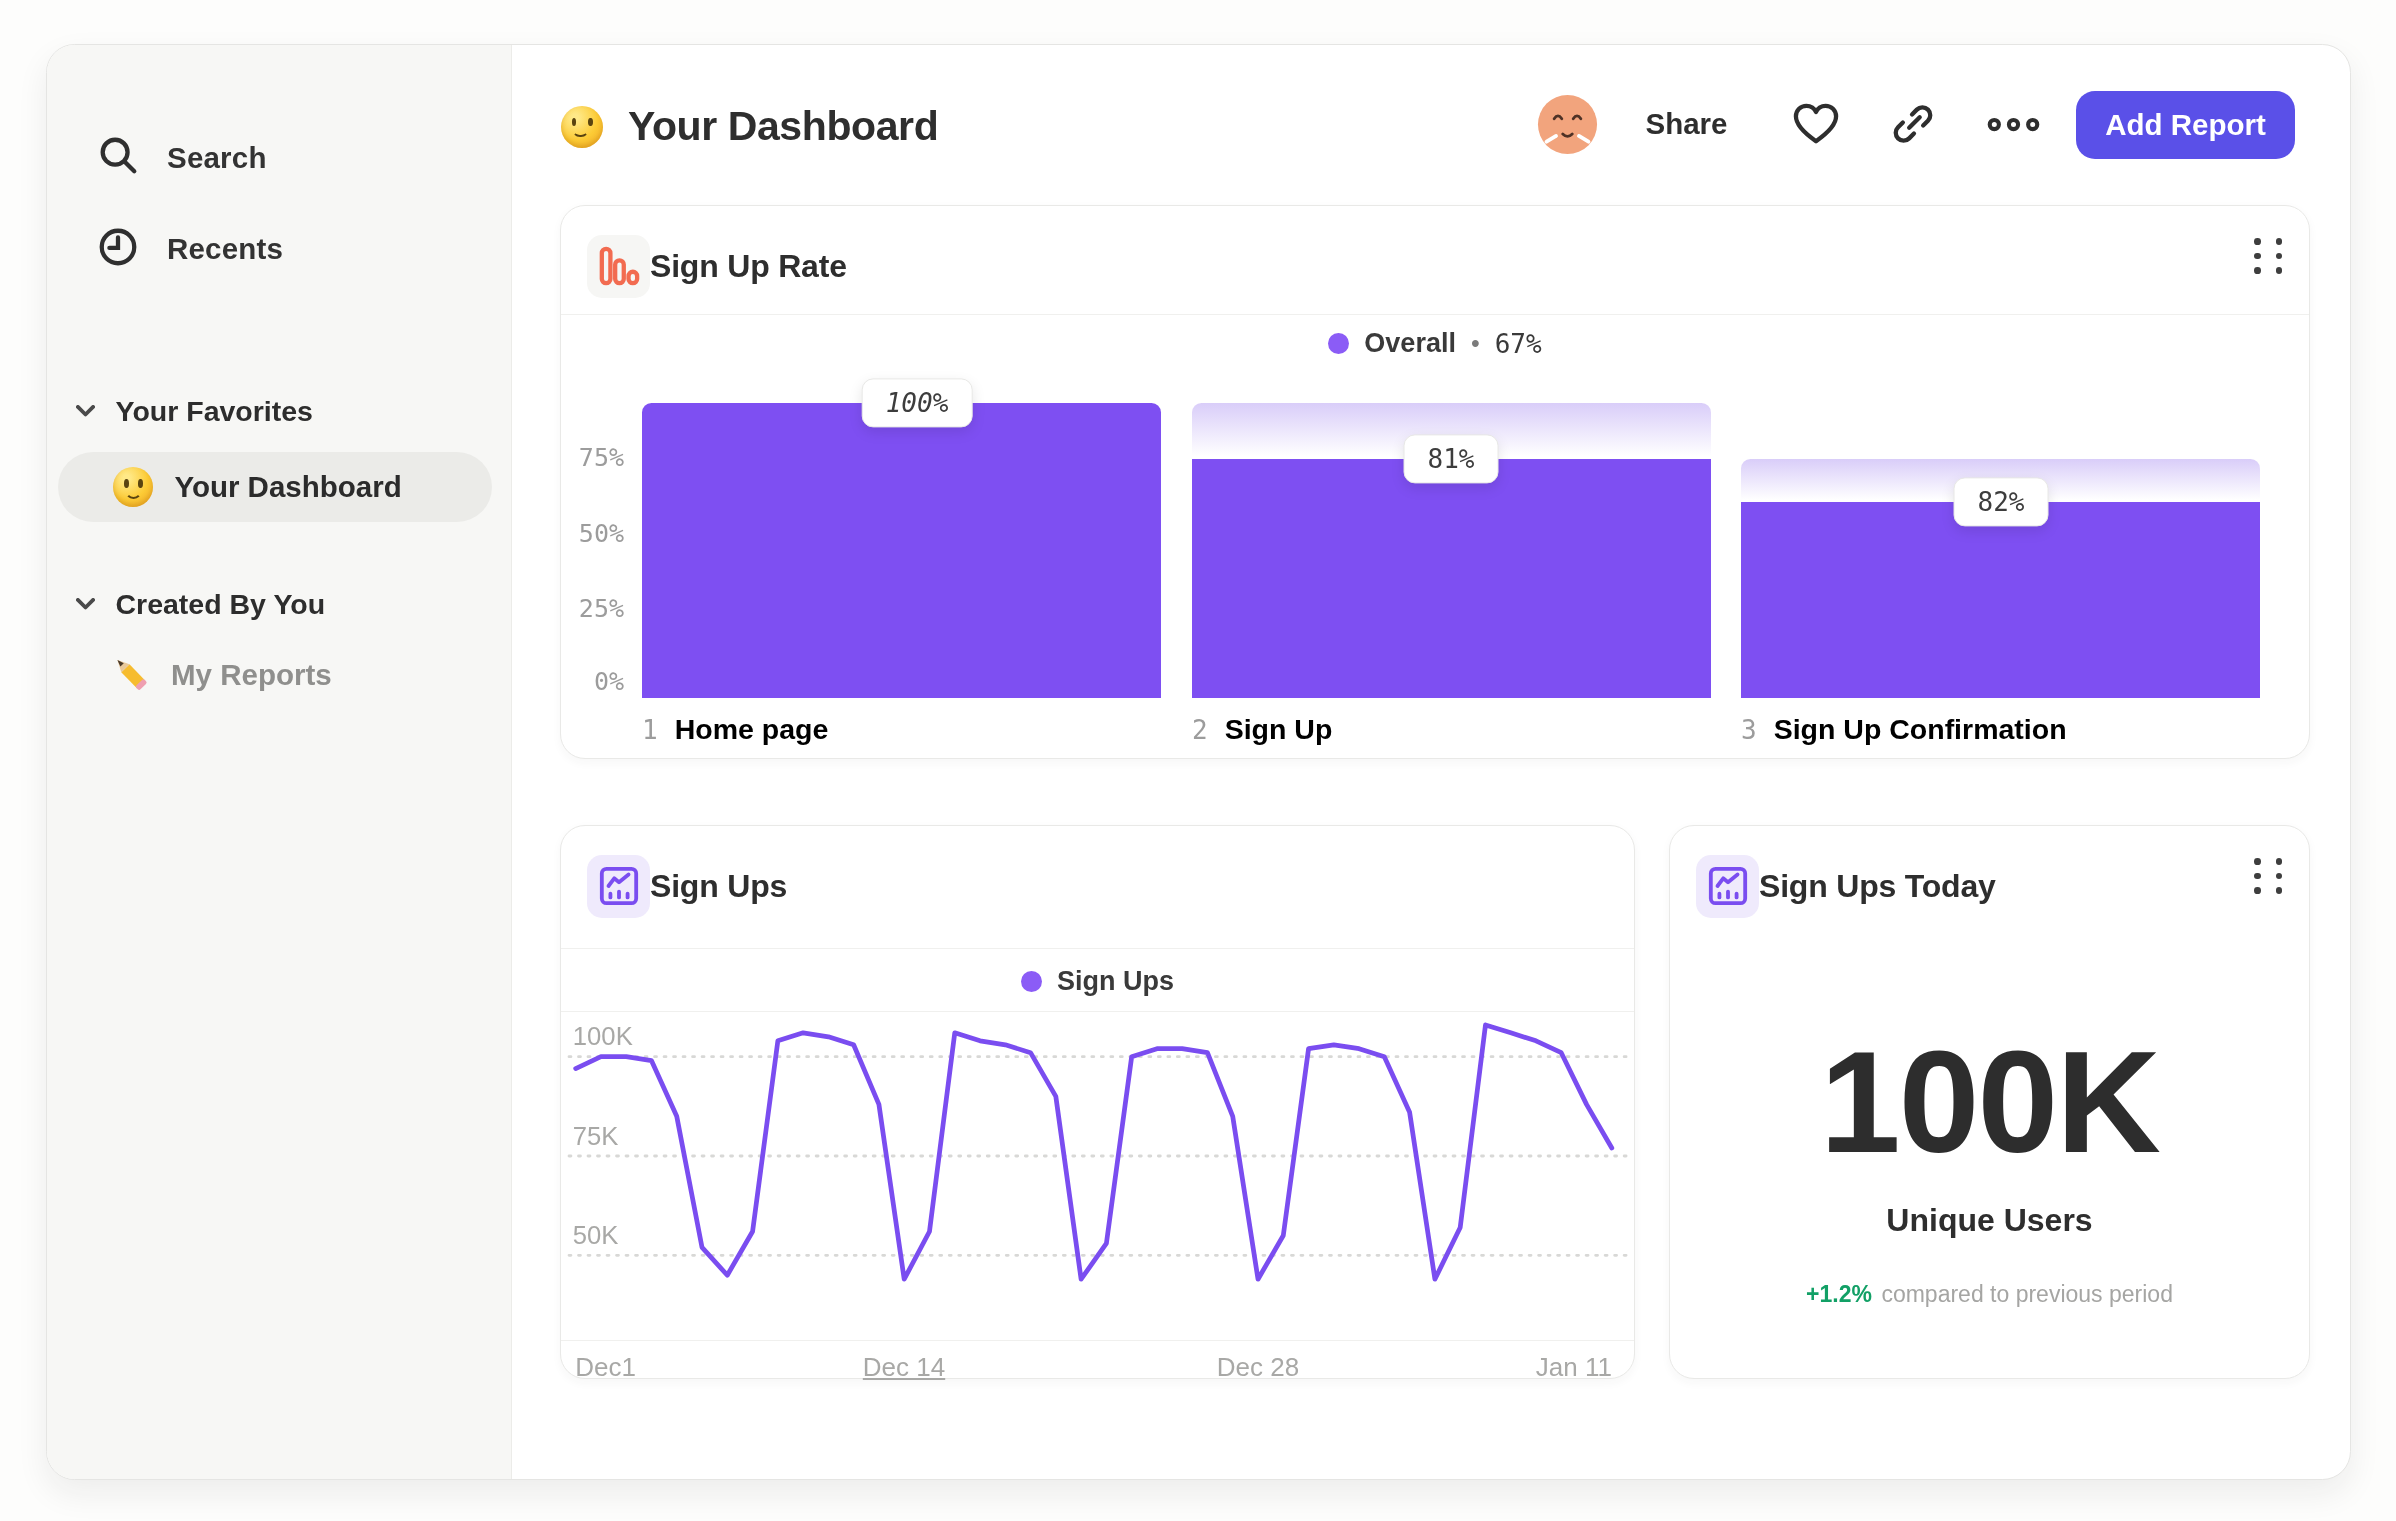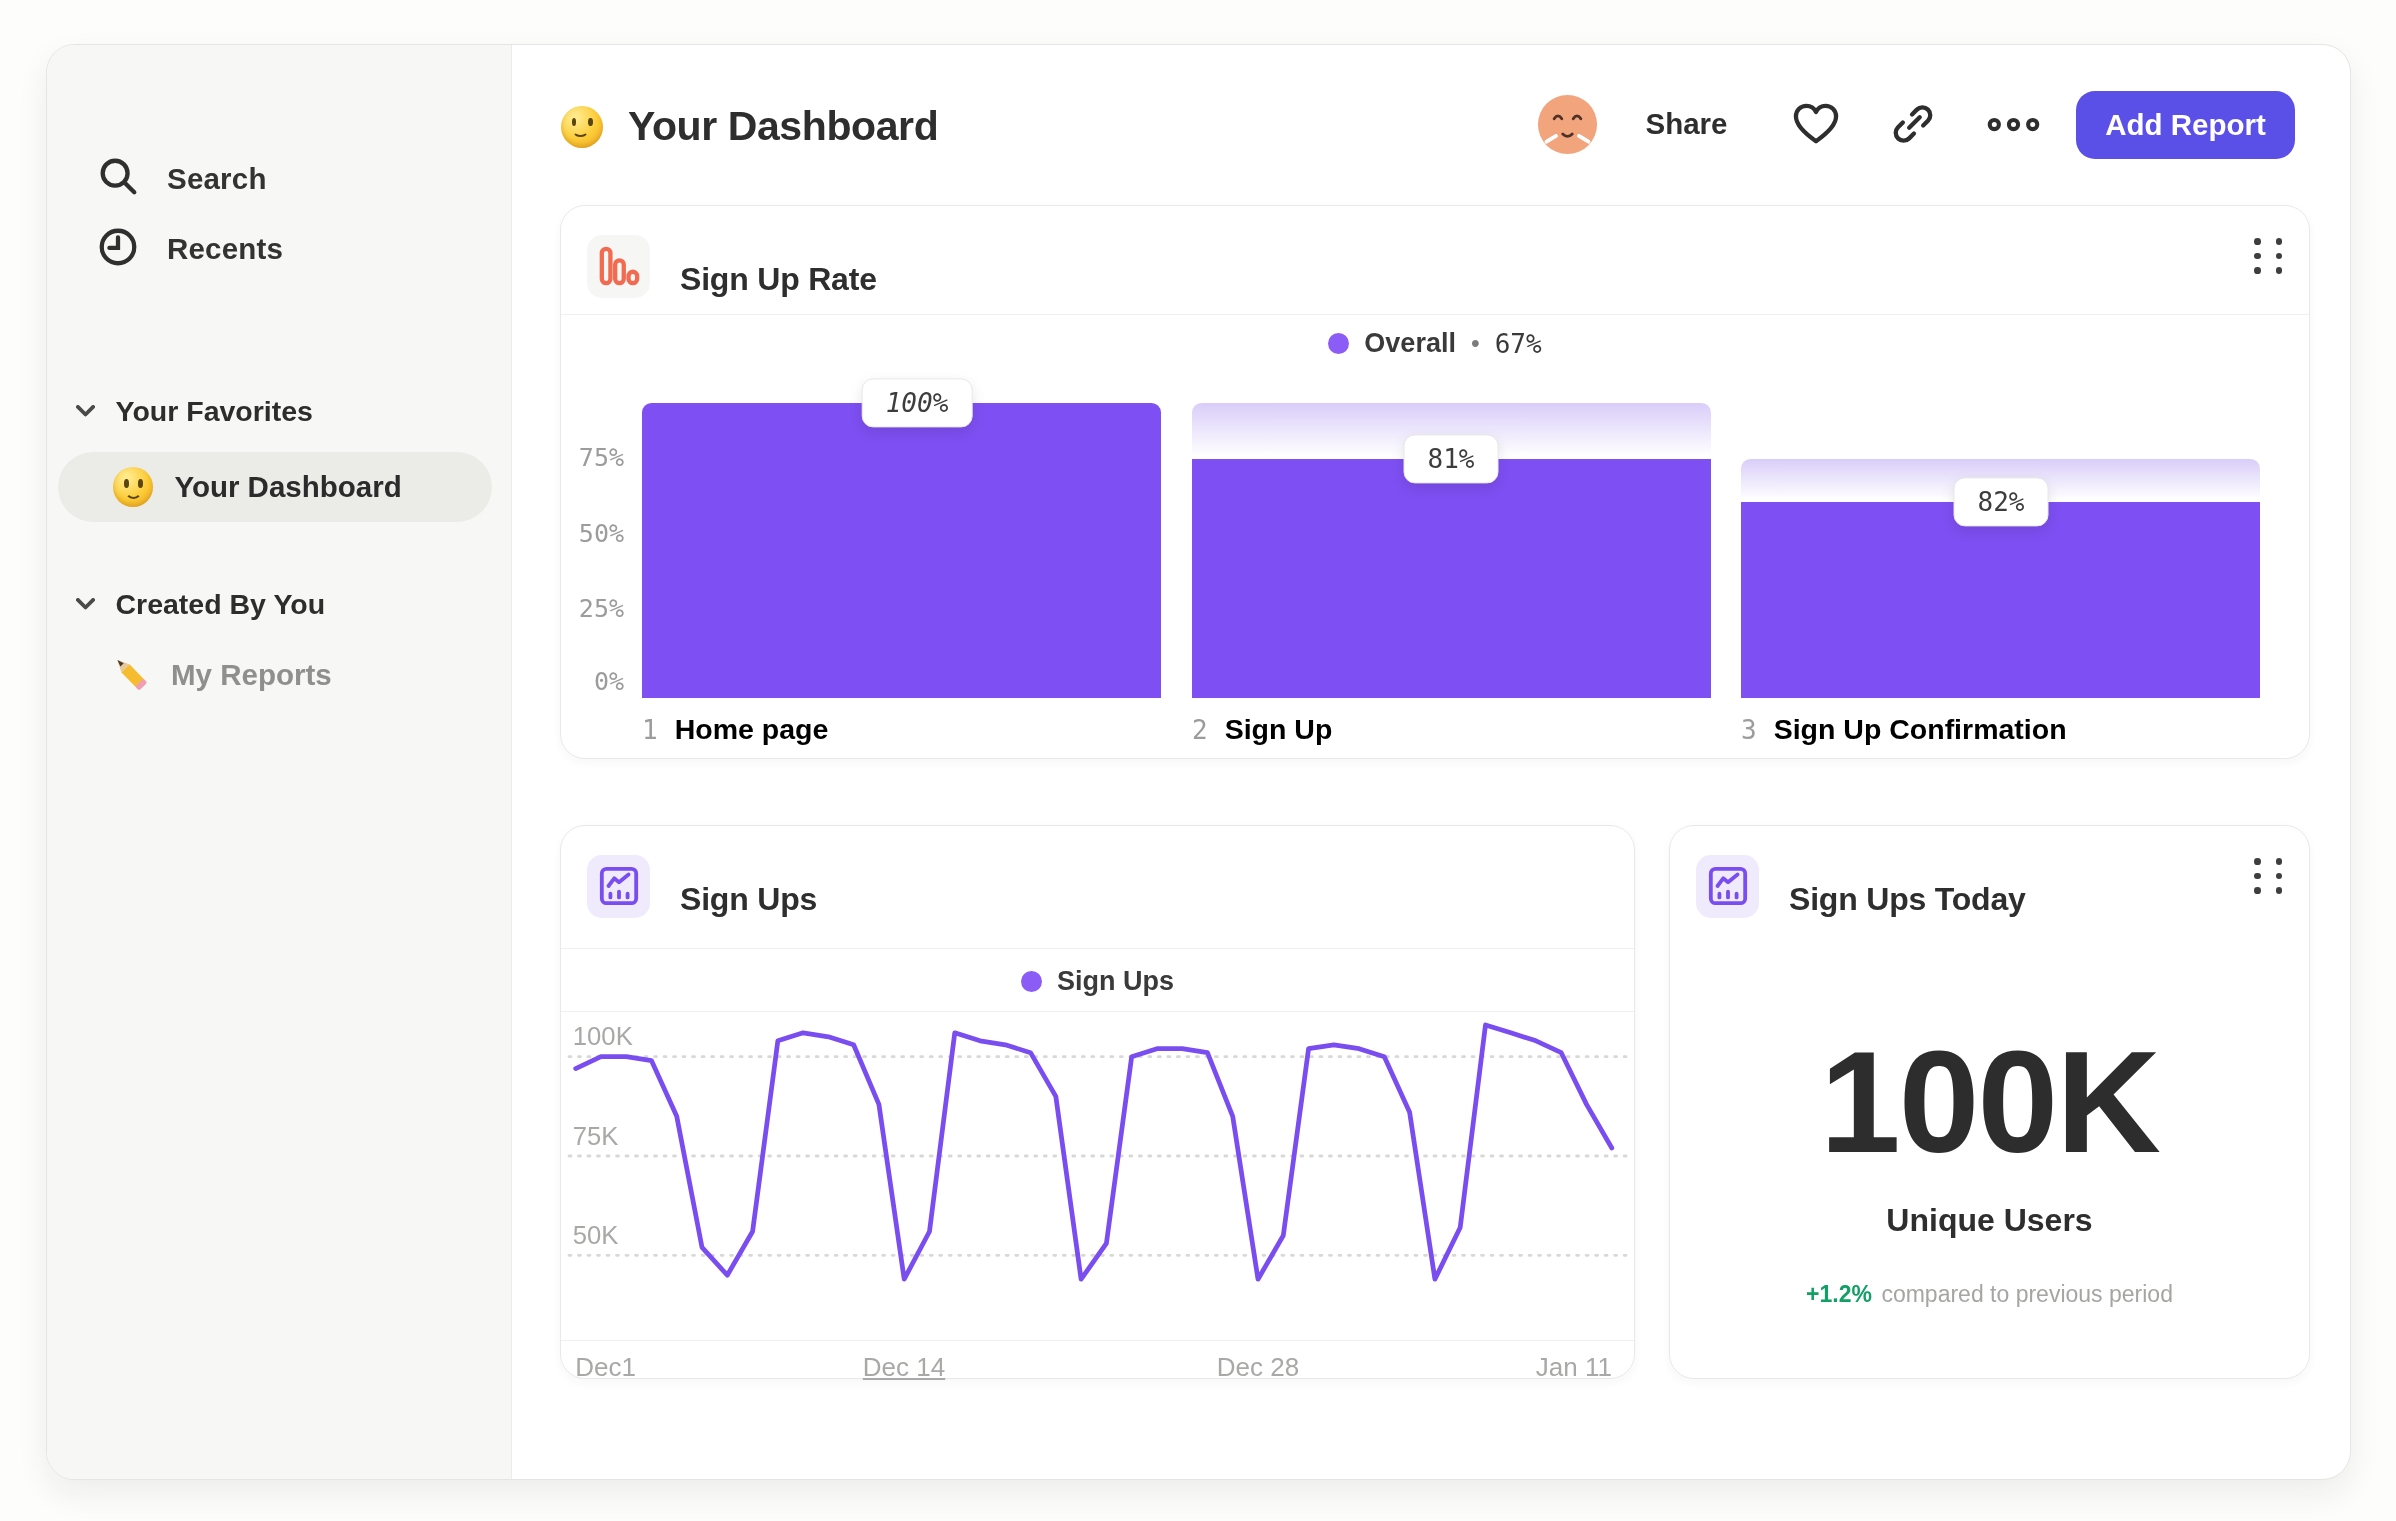--- a/index.html
+++ b/index.html
@@ -45,21 +45,21 @@
                 border:none; border-radius:19px; color:#fff; font-size:29.5px; font-weight:600; font-family:inherit;
                 display:flex; align-items:center; justify-content:center; cursor:pointer; }
 
   
   .card { position:absolute; background:#fff; border:1.9px solid #e9e9e7; border-radius:25px;
           box-shadow:0 3.8px 9.5px rgba(40,40,40,.04); }
   .card-funnel { left:513px; top:160px; width:1750px; height:554px; }
   .card-line   { left:513px; top:780px; width:1075px; height:554px; }
   .card-stat   { left:1622px; top:780px; width:641px; height:554px; }
 
-  .card-head { position:absolute; left:26px; top:28.5px; display:flex; align-items:flex-end; gap:30px; }
+  .card-head { position:absolute; left:26px; top:28.5px; display:flex; align-items:center; }
   .card-head .ic { width:63px; height:63px; border-radius:15px; display:flex; align-items:center; justify-content:center; }
   .ic-orange { background:#f6f6f4; }
   .ic-purple { background:#efeafc; }
   .card-head .t { font-size:32px; font-weight:700; color:#2e2e2e; letter-spacing:-0.2px; }
   .divider { position:absolute; left:0; right:0; height:0; border-top:1.9px solid #f0f0ee; }
   .drag { position:absolute; width:32px; height:46px; cursor:grab; display:grid; grid-template-columns:1fr 1fr; gap:7.6px 11.4px; align-content:center; justify-content:center; }
   .drag i { width:6.7px; height:6.7px; border-radius:50%; background:#3e3e3e; }
 
   .legend-row { position:absolute; left:0; right:0; display:flex; align-items:center; justify-content:center; gap:15px; cursor:pointer; }
   .legend-dot { width:21px; height:21px; border-radius:50%; background:var(--dot,#8b5cf6); }
@@ -92,21 +92,21 @@
   .stat-delta { position:absolute; left:0; right:0; top:455px; text-align:center; font-size:23px; color:#a5a5a3; }
   .stat-delta b { color:var(--green,#12a066); font-weight:700; margin-right:9.5px; }
 </style>
 </head>
 <body>
 
 <div class="app">
 
   <nav class="sidebar">
 
-    <div class="side-item" style="top:103px;">
+    <div class="side-item" style="top:82px;">
       <span>
         <svg width="44" height="44" viewBox="0 0 46 46" fill="none" stroke="#2f2f2f" stroke-width="4.5" stroke-linecap="round">
           <circle cx="20" cy="19" r="13"></circle>
             <line x1="30" y1="29" x2="40" y2="39"></line>
         </svg>
       </span>
       <span class="lbl">Search</span>
     </div>
 
     <div class="side-item" style="top:173px;">

